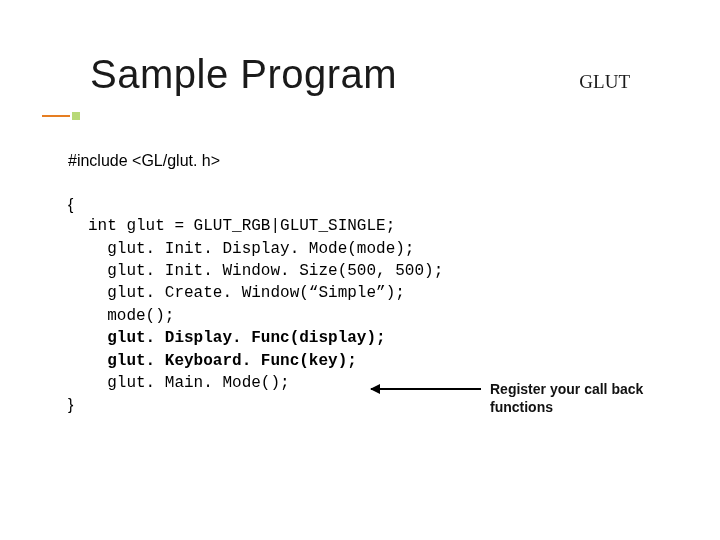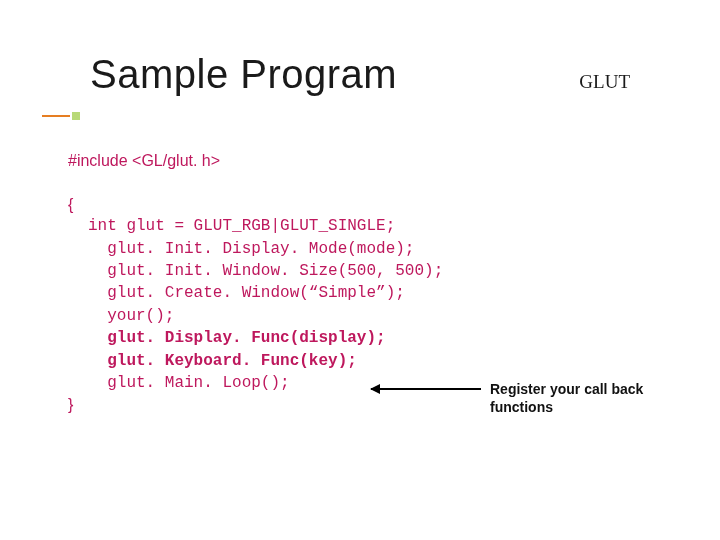--- a/index.html
+++ b/index.html
@@ -47,21 +47,21 @@
     top: 112px;
     width: 8px;
     height: 8px;
     background: #b8d977;
   }
   .body {
     position: absolute;
     top: 150px;
     left: 68px;
     font-size: 16px;
-    color: #be185d;
+    color: #000000;
     line-height: 1.35;
   }
   .includes {
     font-family: "Verdana", sans-serif;
     margin-bottom: 22px;
   }
   .sig {
     font-family: "Verdana", sans-serif;
     font-weight: 400;
   }
@@ -120,21 +120,21 @@
 
 <div class="body">
   <div class="includes">
     <div>#include &lt;GL/glut. h&gt;</div>
   </div>
   <div class="brace">{</div>
   <div class="codeblock"><span>int glut = GLUT_RGB|GLUT_SINGLE;</span>
   <span>glut. Init. Display. Mode(mode);</span>
   <span>glut. Init. Window. Size(500, 500);</span>
   <span>glut. Create. Window(“Simple”);</span>
-  <span>your();</span>
+  <span>mode();</span>
   <span class="bold">glut. Display. Func(display);</span>
   <span class="bold">glut. Keyboard. Func(key);</span>
-  <span>glut. Main. Loop();</span></div>
+  <span>glut. Main. Mode();</span></div>
   <div class="brace">}</div>
 </div>
 
 <div class="arrow"></div>
 <div class="annotation">Register your call back functions</div>
 
 </body></html>

